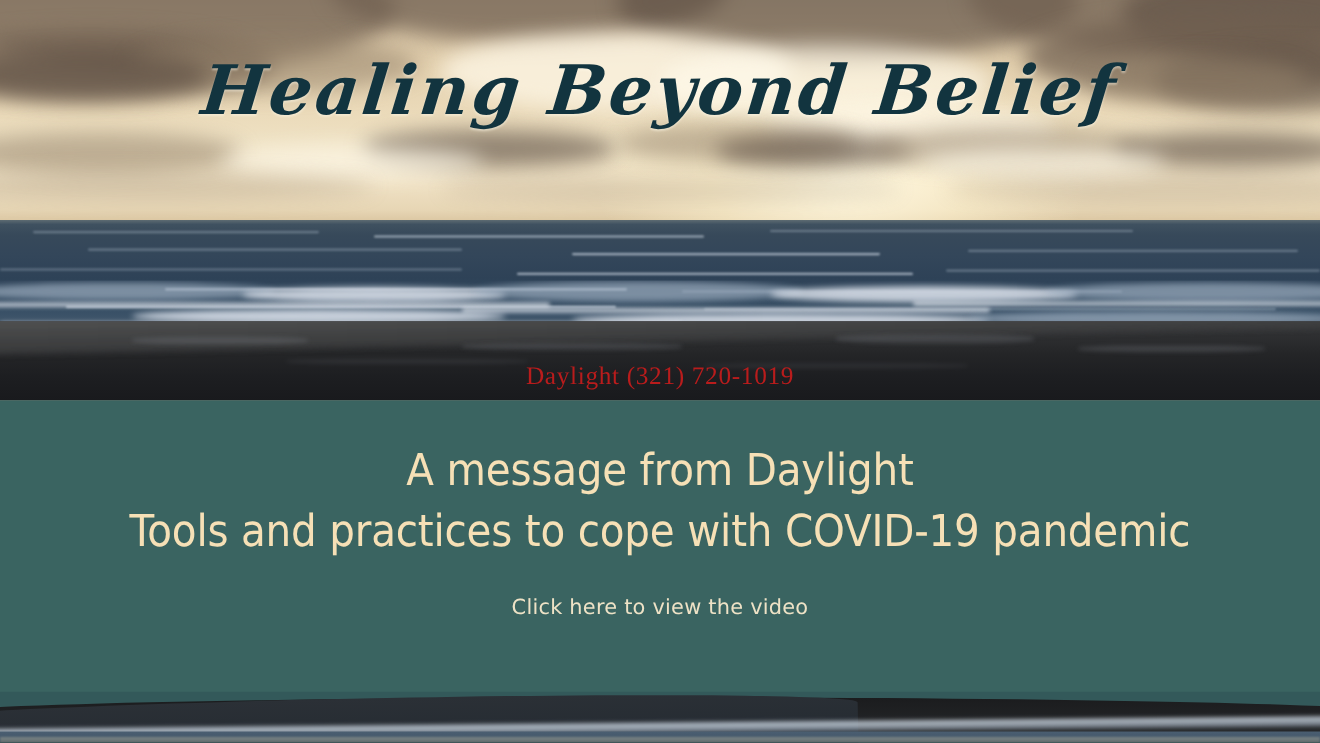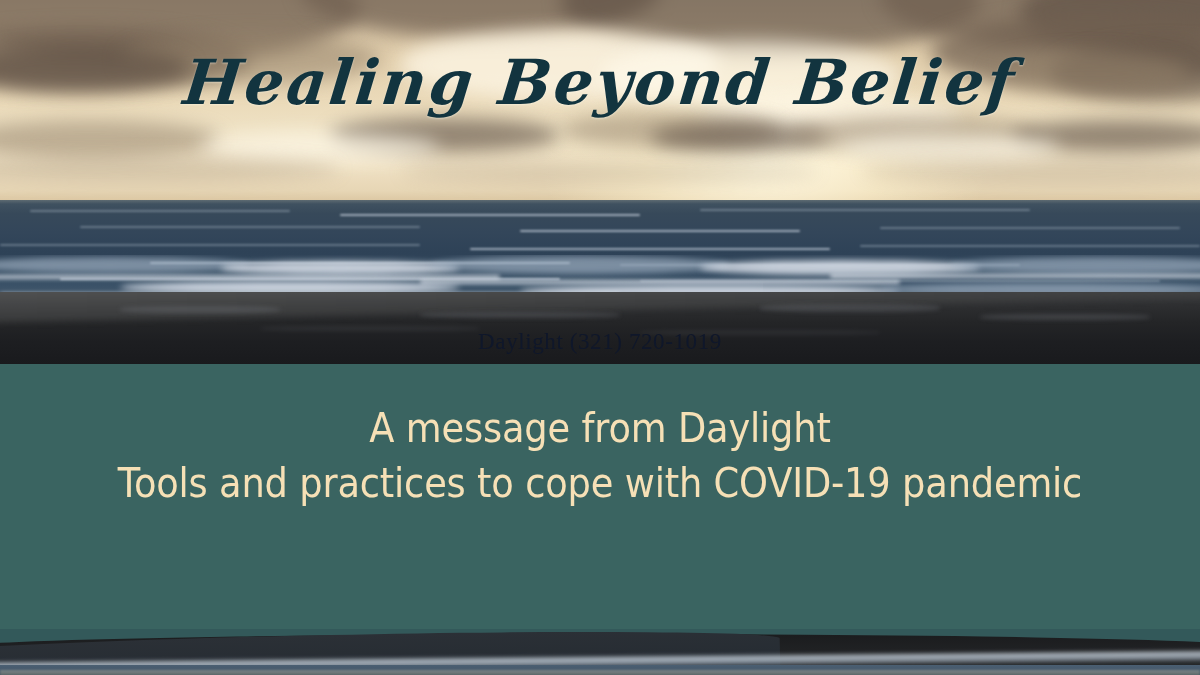--- a/index.html
+++ b/index.html
@@ -160,21 +160,21 @@
   }
 
   .banner-phone {
     position: absolute;
     left: 0; top: 329px;
     width: 1200px;
     text-align: center;
     font-family: "Liberation Serif", serif;
     font-size: 23px;
     letter-spacing: 0.6px;
-    color: #0f172a;
+    color: #b91c1c;
     white-space: nowrap;
   }
 
   
   .teal-panel {
     position: absolute;
     left: 0; top: 364px;
     width: 1200px;
     height: 265px;
     background: #3a6461;
@@ -359,20 +359,21 @@
 
     <div class="banner-phone">Daylight (321) 720-1019</div>
   </div>
 
   <div class="teal-panel"></div>
 
   <div class="msg-line msg-line-1">A message from Daylight</div>
 
   <div class="msg-line msg-line-2">Tools and practices to cope with COVID-19 pandemic</div>
 
+  <a class="video-link" href="#">Click here to view the video</a>
 
   <div class="bottom-photo">
     <div class="bp-sky"></div>
     <div class="bp-dune"></div>
     <div class="bp-dune2"></div>
     <div class="bp-foamband"></div>
     <div class="bp-water"></div>
     <div class="bp-wet"></div>
   </div>
 

